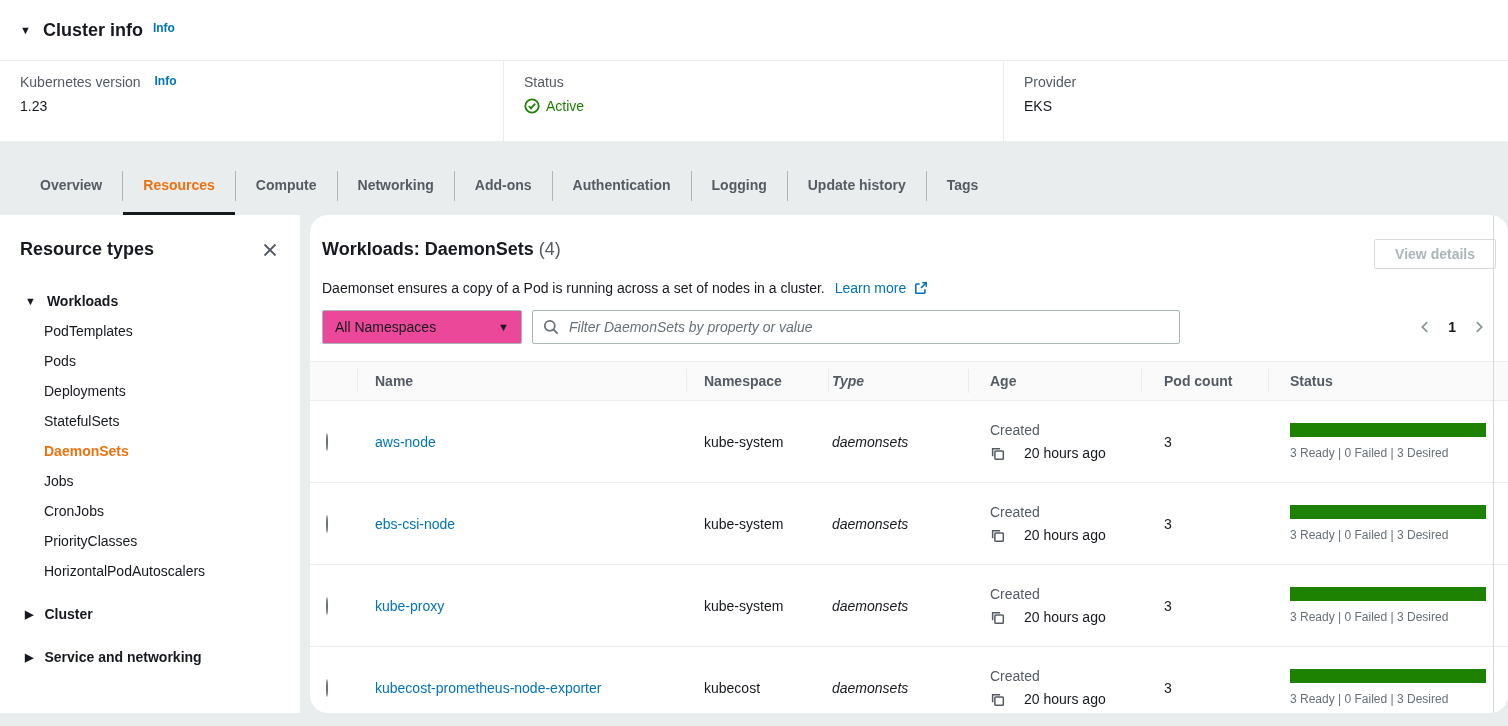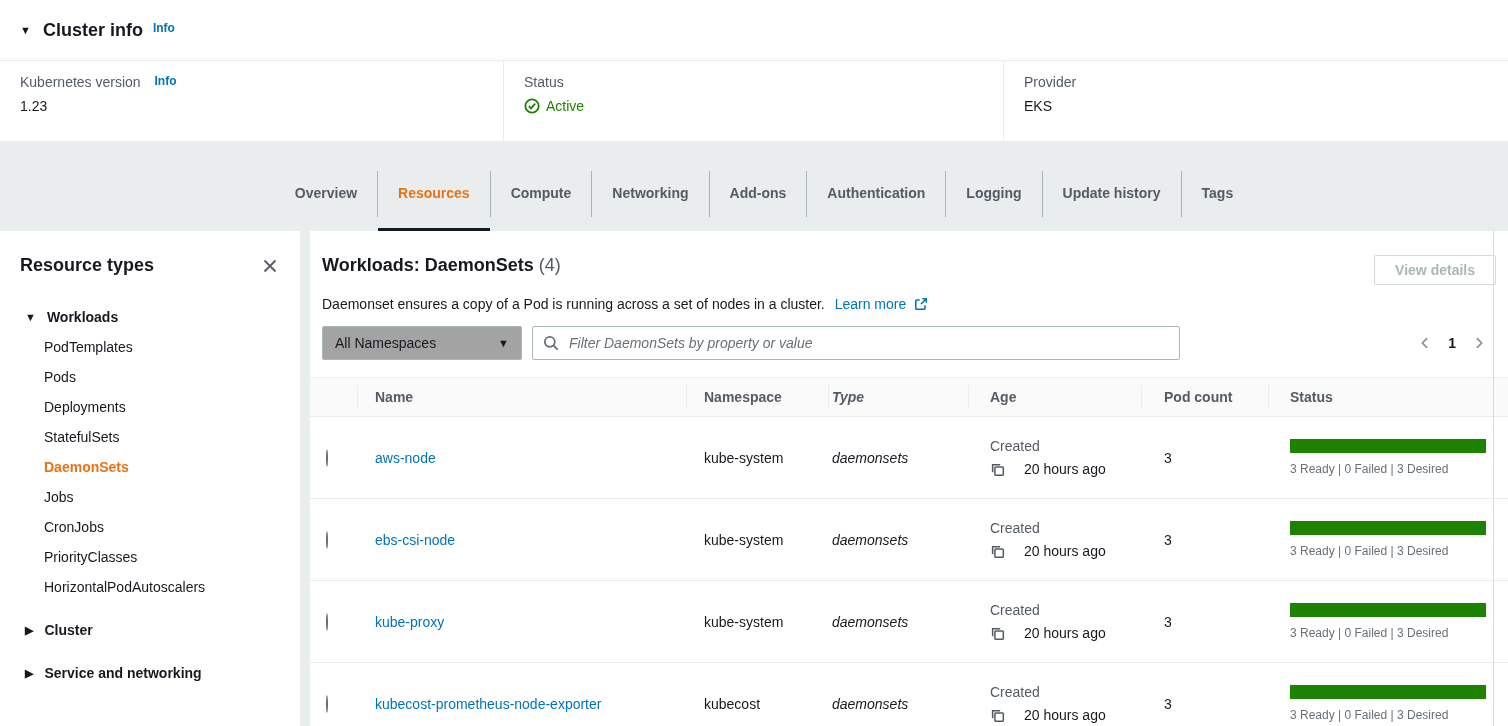--- a/index.html
+++ b/index.html
@@ -18,48 +18,48 @@
   .hdiv { border-top:1px solid #eaeded; }
   .info-grid { display:flex; height:80px; }
   .info-col { padding:13px 20px 0 20px; }
   .info-col.c1 { width:503px; }
   .info-col.c2 { width:500px; border-left:1px solid #eaeded; }
   .info-col.c3 { flex:1; border-left:1px solid #eaeded; }
   .field-label { color:#545b64; margin-bottom:8px; }
   .field-value { color:#16191f; }
   .status-value { display:flex; align-items:center; gap:6px; color:#1d8102; }
   
-  .tabbar { height:90px; display:flex; align-items:stretch; padding-left:20px;justify-content:center; }
+  .tabbar { height:74px; display:flex; align-items:stretch; padding-left:20px; }
   .tab { display:flex; align-items:center; padding:16px 20px 0 20px; font-weight:700; color:#545b64; border-bottom:3px solid transparent; cursor:pointer; }
   .tab.active { color:#ec7211; border-bottom-color:#16191f; }
   .tab-sep { width:1px; background:#aab7b8; margin:30px 0 14px 0; }
   
   .content { display:flex; gap:10px; height:498px; }
   .sidebar { width:300px; background:#fff; padding:24px 20px 0 20px; flex:0 0 auto; }
   .sidebar-head { display:flex; align-items:center; justify-content:space-between; }
   .sidebar-title { font-size:18px; font-weight:700; }
   .close-btn { width:20px; height:20px; cursor:pointer; display:flex; align-items:center; justify-content:center; }
   .tree { margin-top:26px; }
   .tree-group { display:flex; align-items:center; gap:11px; font-weight:700; padding:7px 0 7px 5px; cursor:pointer; }
   .tree-group .tri { margin:0; }
   .tree-item { padding:7px 0 7px 24px; cursor:pointer; color:#16191f; }
   .tree-item.selected { color:#ec7211; font-weight:700; }
   .tree-gap { height:13px; }
   
-  .main { flex:1; background:#fff; padding:24px 12px 0 12px; position:relative; overflow:hidden; }
+  .main { flex:1; background:#fff; padding:24px 12px 0 12px; position:relative; overflow:hidden;border-radius:18px; }
   .edge-line { position:absolute; top:0; bottom:0; right:14px; width:1px; background:#d5dbdb; }
   .main-head { display:flex; align-items:flex-start; justify-content:space-between; }
   .main-title { font-size:18px; font-weight:700; }
   .main-count { font-weight:400; color:#545b64; }
   .btn-secondary { background:#fff; border:1px solid #d5dbdb; border-radius:2px; color:#aab7b8; font-weight:700; font-size:14px; padding:6px 20px; font-family:inherit; cursor:default; }
   .desc { margin-top:10px; }
   .learn-more { color:#0073bb; text-decoration:none; margin-left:6px; cursor:pointer; }
   .ext-icon { margin-left:4px; position:relative; top:2px; }
   .filter-row { display:flex; align-items:center; margin-top:14px; }
-  .ns-select { width:200px; height:34px; border:1px solid #aab7b8; border-radius:2px; display:flex; align-items:center; justify-content:space-between; padding:0 12px; cursor:pointer; background:#a3a3a3; }
+  .ns-select { width:200px; height:34px; border:1px solid #aab7b8; border-radius:2px; display:flex; align-items:center; justify-content:space-between; padding:0 12px; cursor:pointer; background:#ec4899; }
   .ns-caret { font-size:11px; color:#16191f; }
   .search-box { width:648px; height:34px; margin-left:10px; border:1px solid #aab7b8; border-radius:2px; display:flex; align-items:center; padding:0 10px; gap:8px; background:#fff; }
   .search-box input { border:none; outline:none; flex:1; font-family:inherit; font-size:14px; font-style:italic; color:#701a75; background:transparent; }
   .search-box input::placeholder { color:#687078; font-style:italic; }
   .pagination { margin-left:auto; display:flex; align-items:center; gap:16px; padding-right:10px; }
   .page-num { font-weight:700; color:#16191f; }
   .pg-btn { cursor:pointer; display:flex; align-items:center; }
   
   .table { margin:17px -12px 0 -12px; }
   .thead { display:flex; align-items:center; height:40px; background:#fafafa; border-top:1px solid #eaeded; border-bottom:1px solid #eaeded; font-weight:700; color:#545b64; }

